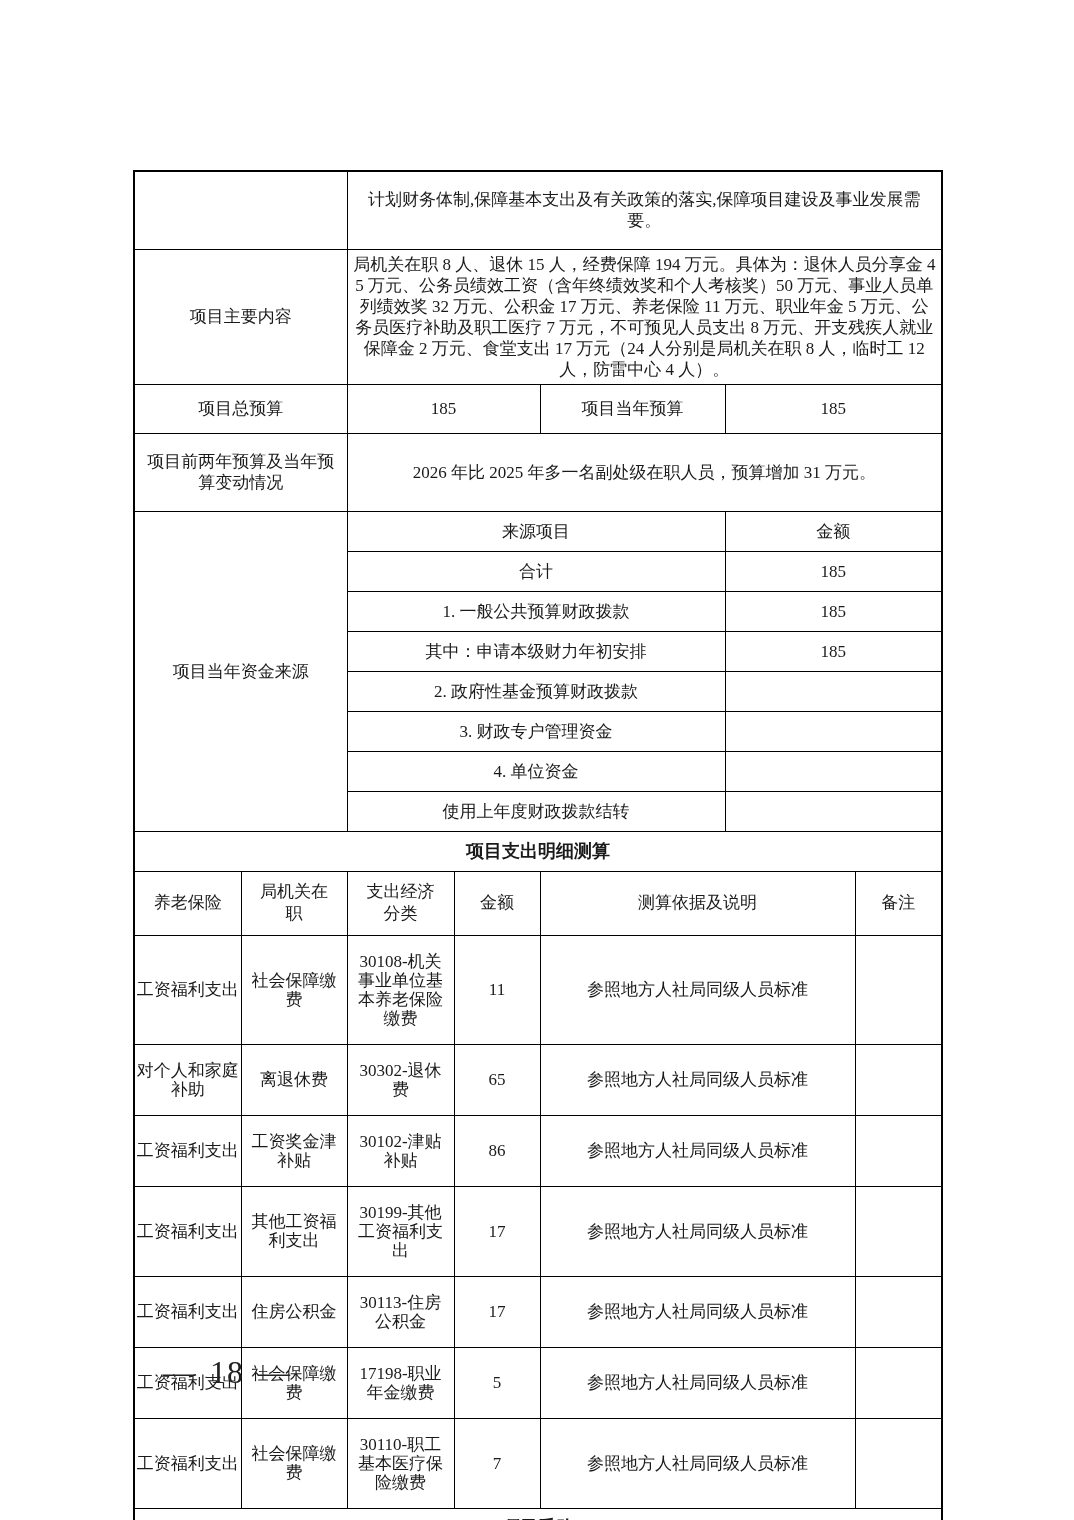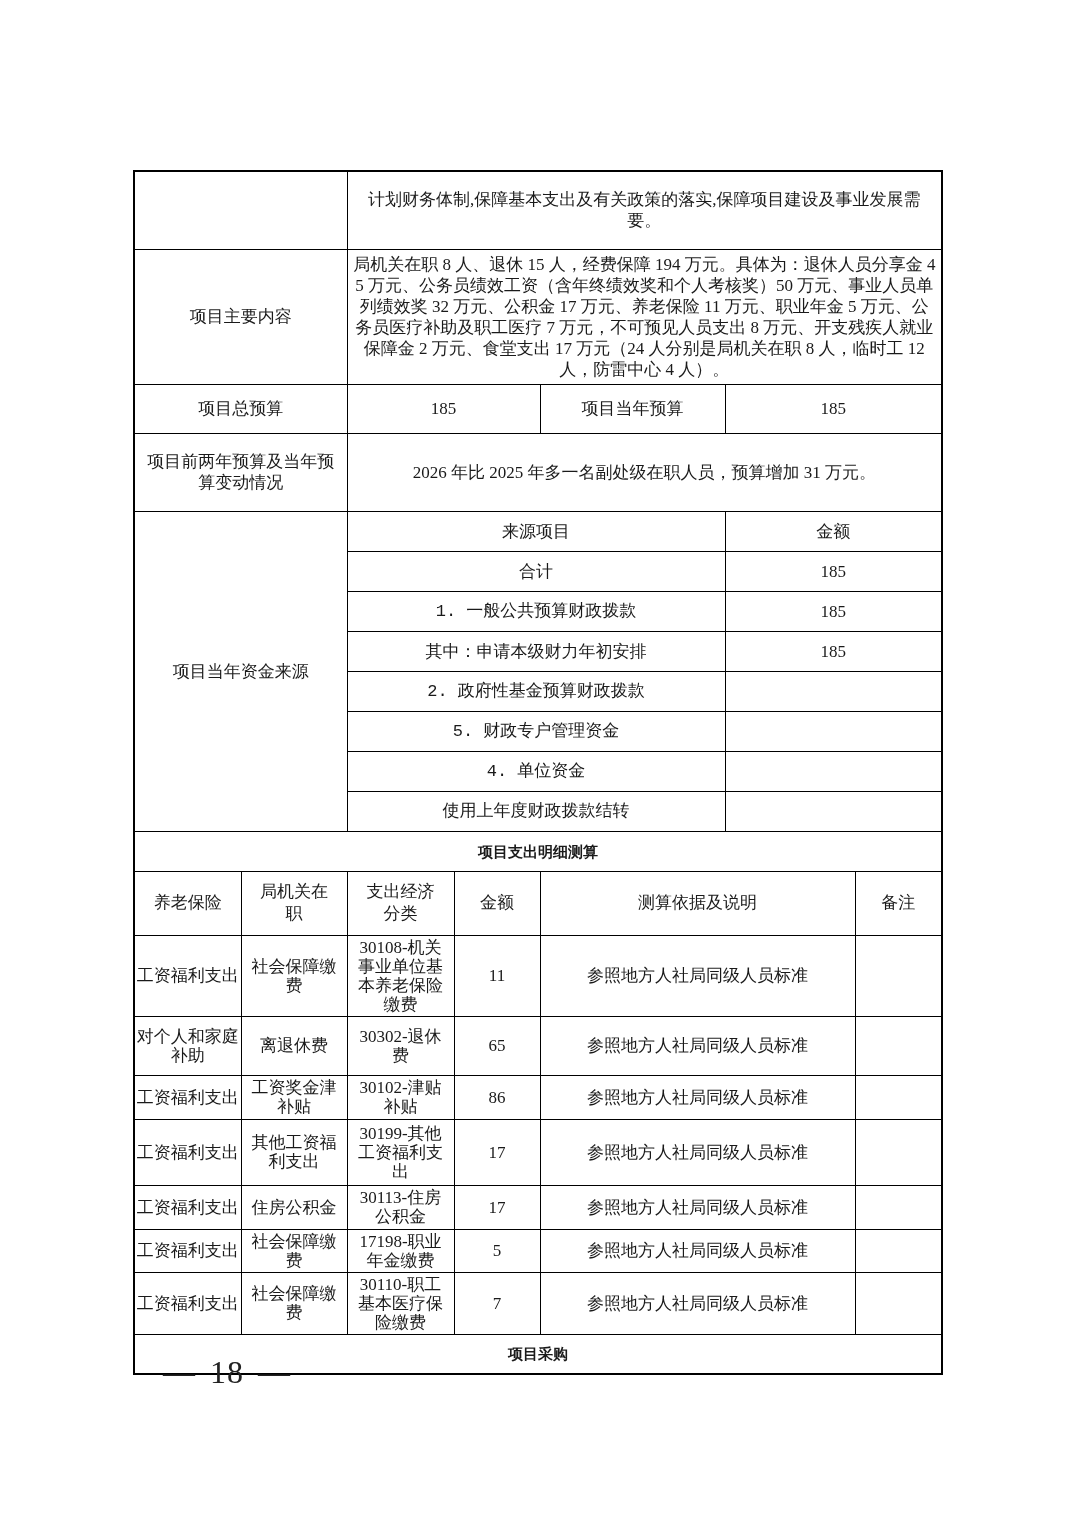--- a/index.html
+++ b/index.html
@@ -57,41 +57,40 @@
   }
   
   td.chg {
     text-align: left;
     padding-left: 18px;
   }
   
   td.src {
     text-align: left;
     padding-left: 7px;
-    font-family: Liberation Mono, monospace;
   }
   td.src-indent {
     text-align: left;
     padding-left: 26px;
   }
   
   tr.banner td {
     font-family: "Liberation Sans", "DejaVu Sans", sans-serif;
     font-weight: bold;
-    font-size: 15px;
+    font-size: 18px;
   }
   
   tr.hdr td {
     padding: 2px 12px;
     line-height: 22px;
   }
   
   tr.det td {
     line-height: 19px;
-    padding: 2px 6px;
+    padding: 16px 6px;
   }
   tr.det td.act {
     padding: 10px 1px;
   }
   .pageno {
     position: absolute;
     left: 163px;
     top: 1354px;
     font-size: 32px;
     letter-spacing: 1px;
@@ -153,21 +152,21 @@
     </tr>
     <tr style="height:40px">
       <td colspan="3" class="src-indent">其中：申请本级财力年初安排</td>
       <td colspan="2">185</td>
     </tr>
     <tr style="height:40px">
       <td colspan="3" class="src">2. 政府性基金预算财政拨款</td>
       <td colspan="2"></td>
     </tr>
     <tr style="height:40px">
-      <td colspan="3" class="src">5. 财政专户管理资金</td>
+      <td colspan="3" class="src">3. 财政专户管理资金</td>
       <td colspan="2"></td>
     </tr>
     <tr style="height:40px">
       <td colspan="3" class="src">4. 单位资金</td>
       <td colspan="2"></td>
     </tr>
     <tr style="height:40px">
       <td colspan="3" class="src">使用上年度财政拨款结转</td>
       <td colspan="2"></td>
     </tr>

